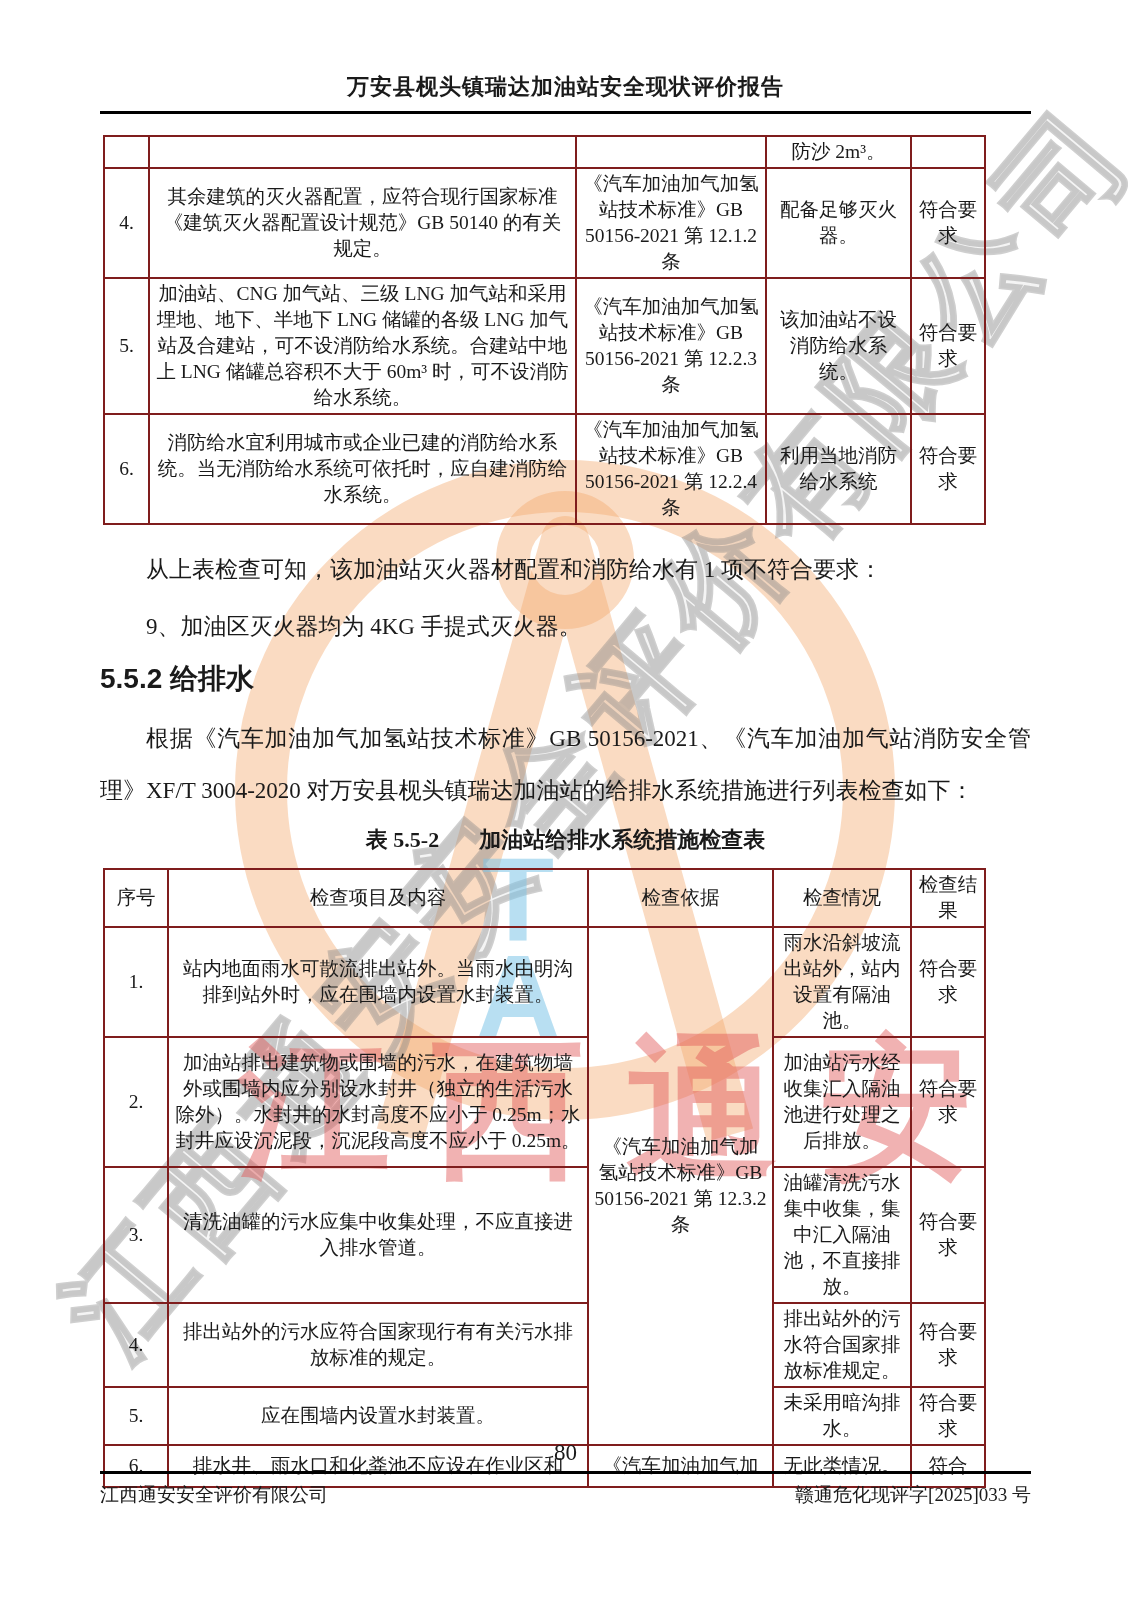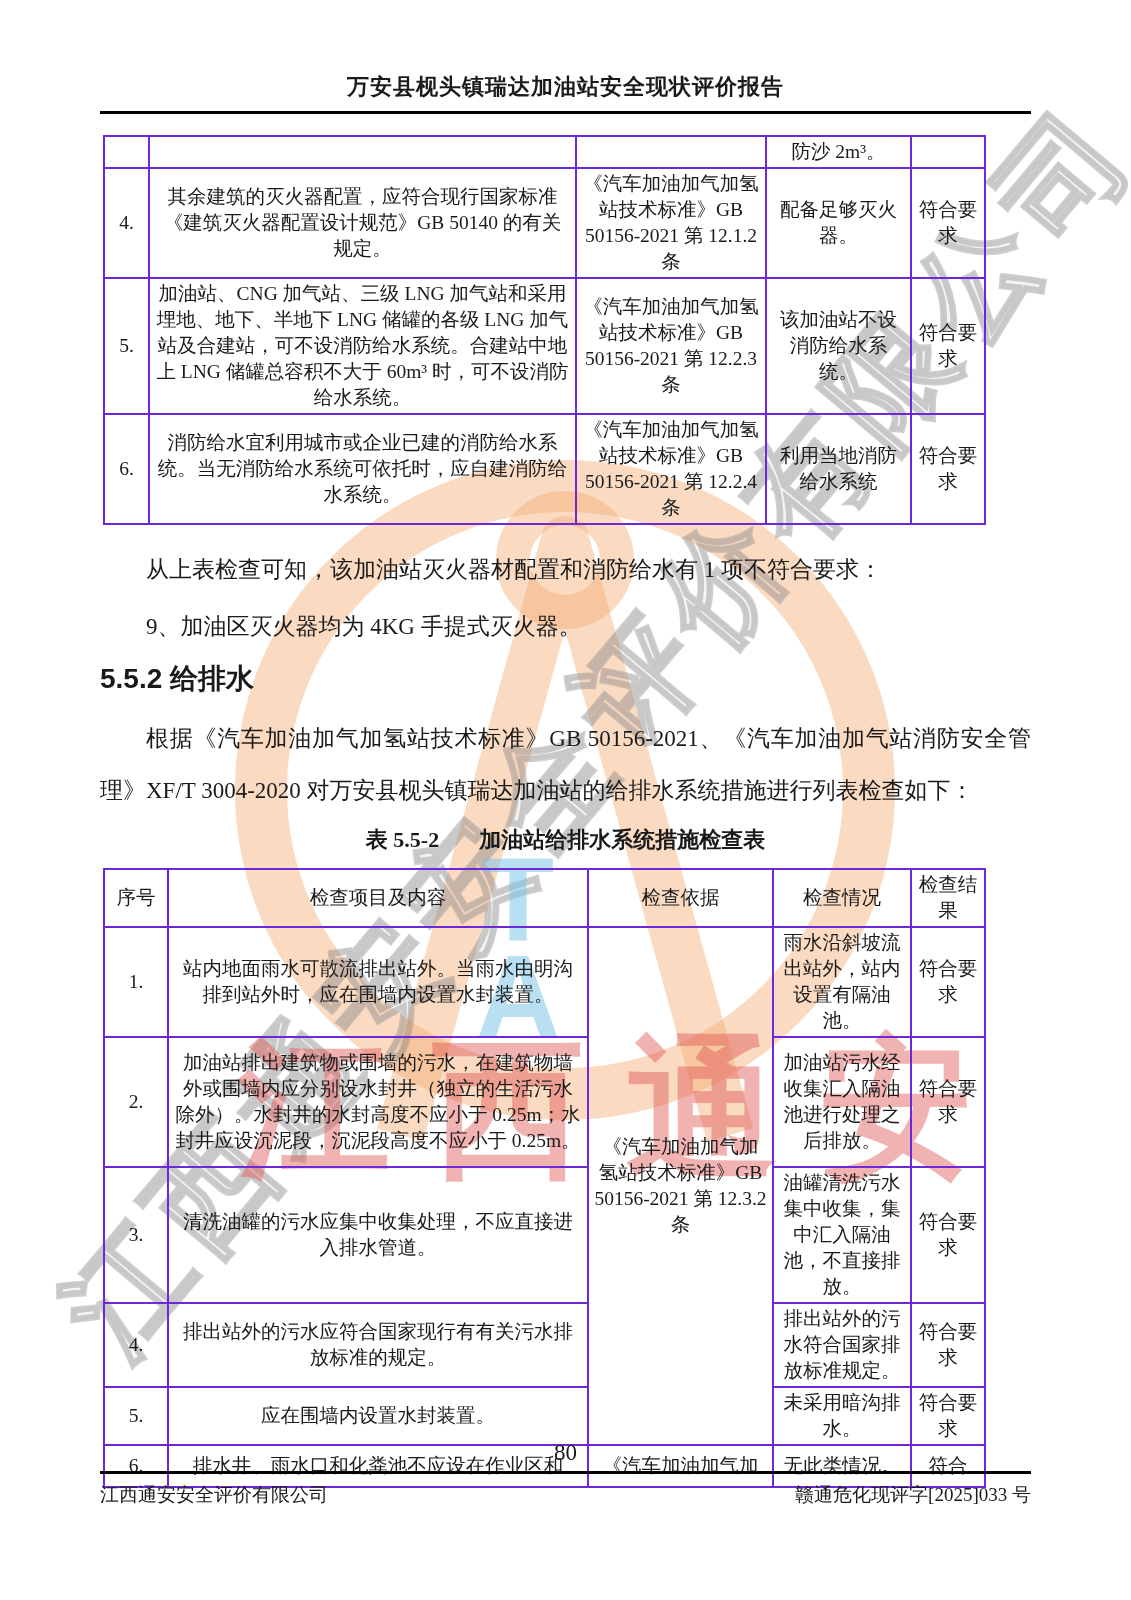--- a/index.html
+++ b/index.html
@@ -45,21 +45,21 @@
     font-family:"Liberation Sans","DejaVu Sans",sans-serif;
     font-weight:bold;font-size:22px;letter-spacing:1px;
   }
   .header-rule{height:3px;background:#000;margin-top:9px;}
   table.doc-table{
     border-collapse:collapse;table-layout:fixed;
     margin-left:3px;width:881px;
     font-size:19.5px;line-height:26px;
   }
   table.doc-table td,table.doc-table th{
-    border:2px solid #6d28d9;text-align:center;vertical-align:middle;
+    border:2px solid #7f1d1d;text-align:center;vertical-align:middle;
     padding:2px 5px;font-weight:normal;overflow:hidden;
     background:transparent;word-break:break-word;
   }
   .t1{margin-top:21px;}
   .para{font-size:23px;line-height:32px;margin:0;}
   .p-indent{text-indent:2em;}
   .p1{margin-top:29px;}
   .p2{margin-top:25px;}
   .sec-heading{
     margin-top:17px;

